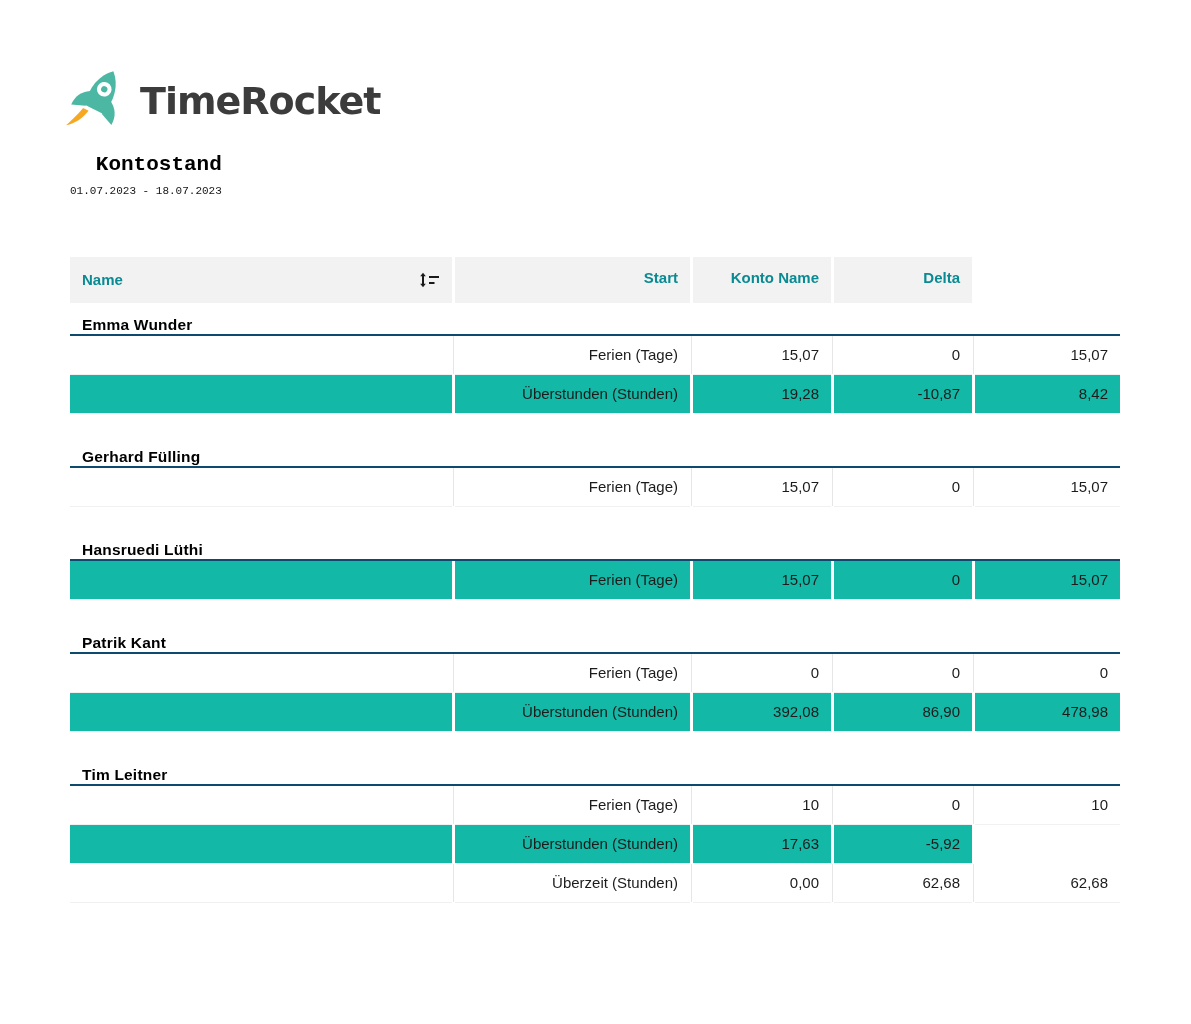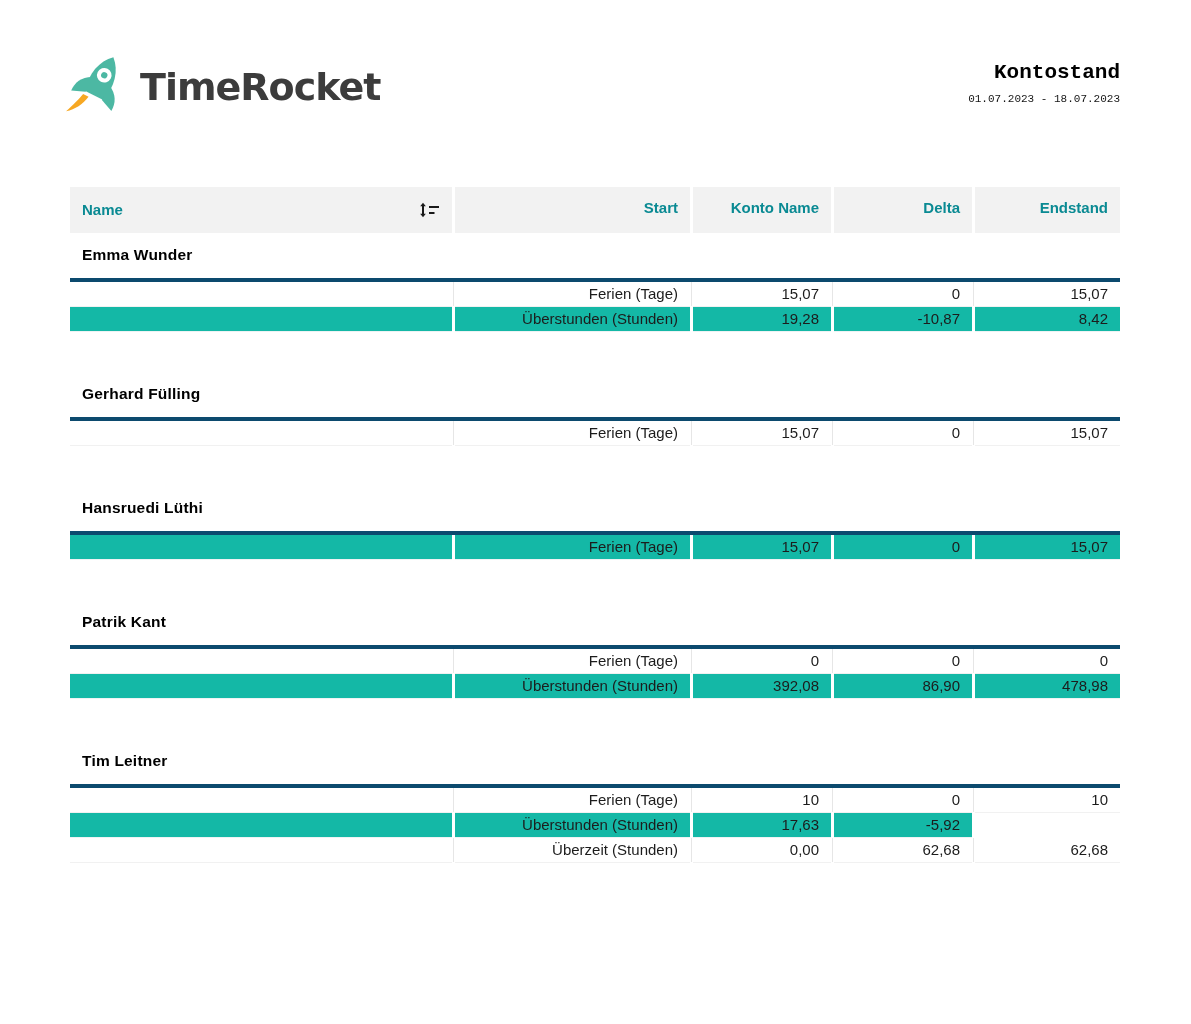--- a/index.html
+++ b/index.html
@@ -5,21 +5,21 @@
   html, body { margin:0; padding:0; background:#ffffff; overflow:hidden; }
   body {
     width:1191px; height:1024px;
     font-family:"Liberation Sans", sans-serif;
     color:#1c1c1c;
     position:relative;
   }
   .page { padding:0 71px 0 70px; }
 
   
-  .hdr { display:flex; justify-content:space-between; align-items:flex-start; padding-top:49px; }
+  .hdr { display:flex; align-items:flex-start; padding-top:63px;flex-direction:column; }
   .brand { display:flex; align-items:center; margin-left:-10px; }
   .brand svg { display:block; }
   .brand-text {
     font-family:"DejaVu Sans", sans-serif; font-weight:bold;
     font-size:38px; color:#3c3c3c; letter-spacing:-1px; margin-left:2px; margin-top:-2px;
   }
   .report-meta { text-align:right; margin-top:12px;font-family:Liberation Mono, monospace; }
   .report-title { font-size:21px; font-weight:bold; color:#000; }
   .report-dates { font-size:11px; color:#151515; margin-top:9px; }
 
@@ -34,27 +34,27 @@
     background:#f2f2f2;
     color:var(--accent, #0a8a93);
     font-weight:bold; font-size:15px; line-height:16px;
     padding:13px 12px;
     text-align:right;
     white-space:nowrap;
   }
   .th-name { text-align:left; display:flex; align-items:center; justify-content:space-between; }
   .sort-btn { display:inline-flex; align-items:center; cursor:pointer; }
 
-  .emp { margin-top:53px; }
+  .emp { margin-top:34px; }
   .emp:first-of-type { margin-top:13px; }
-  .emp-head { border-bottom:4px solid #0c4a6e; padding-bottom:14px; }
+  .emp-head { border-bottom:2px solid #0c4a6e; }
   .emp-name { font-size:15.5px; font-weight:bold; color:#000; margin:0 0 0 12px; letter-spacing:0.2px; }
 
   .cell {
-    padding:2px 12px;
+    padding:9px 12px;
     font-size:15px; line-height:20px;
     color:#1c1c1c;
     position:relative;
     background:#ffffff;
     border-bottom:1px solid #f1f1f1;
     min-height:20px;
     white-space:nowrap;
   }
   .row.odd .cell { background:#14b8a6; border-bottom-color:#eef3f4; }
   .row.even .cell:not(:last-child)::after {
@@ -98,21 +98,20 @@
           <path d="M2.2 6.2 L5 2.8 L7.8 6.2" fill="#1a1a1a" stroke="none"></path>
           <path d="M2.2 13.8 L5 17.2 L7.8 13.8" fill="#1a1a1a" stroke="none"></path>
           <path d="M11 7 L21 7"></path>
           <path d="M11 13 L16.5 13"></path>
         </svg>
       </span>
     </div>
     <div class="th">Start</div>
     <div class="th">Konto Name</div>
     <div class="th">Delta</div>
-    <div class="th">Endstand</div>
   </div>
 
   <div id="sections">
   <section class="emp">
     <div class="emp-head">
       <h2 class="emp-name">Emma Wunder</h2>
     </div>
     <div class="rows">
   <div class="row even">
     <div class="cell c-name"></div>

